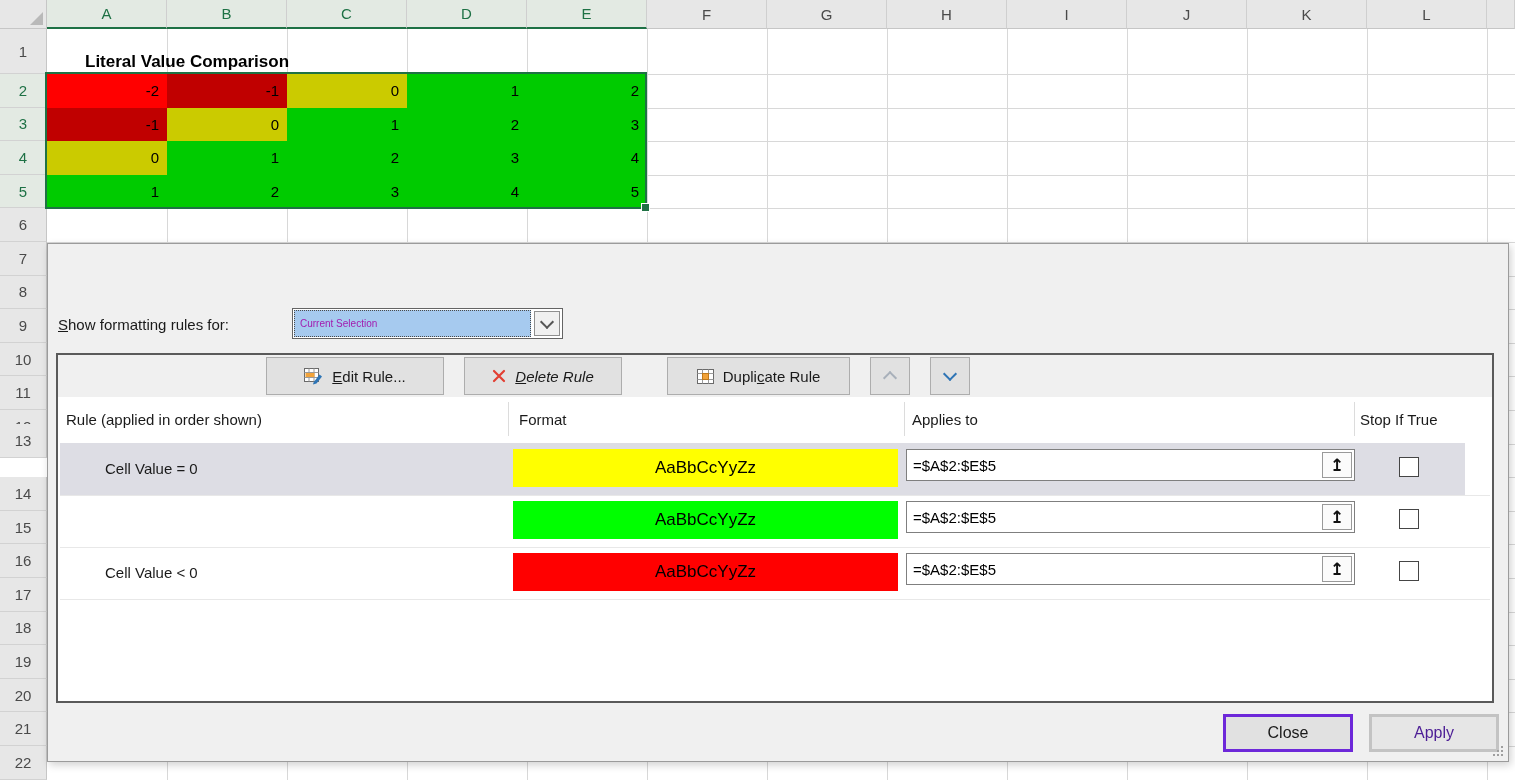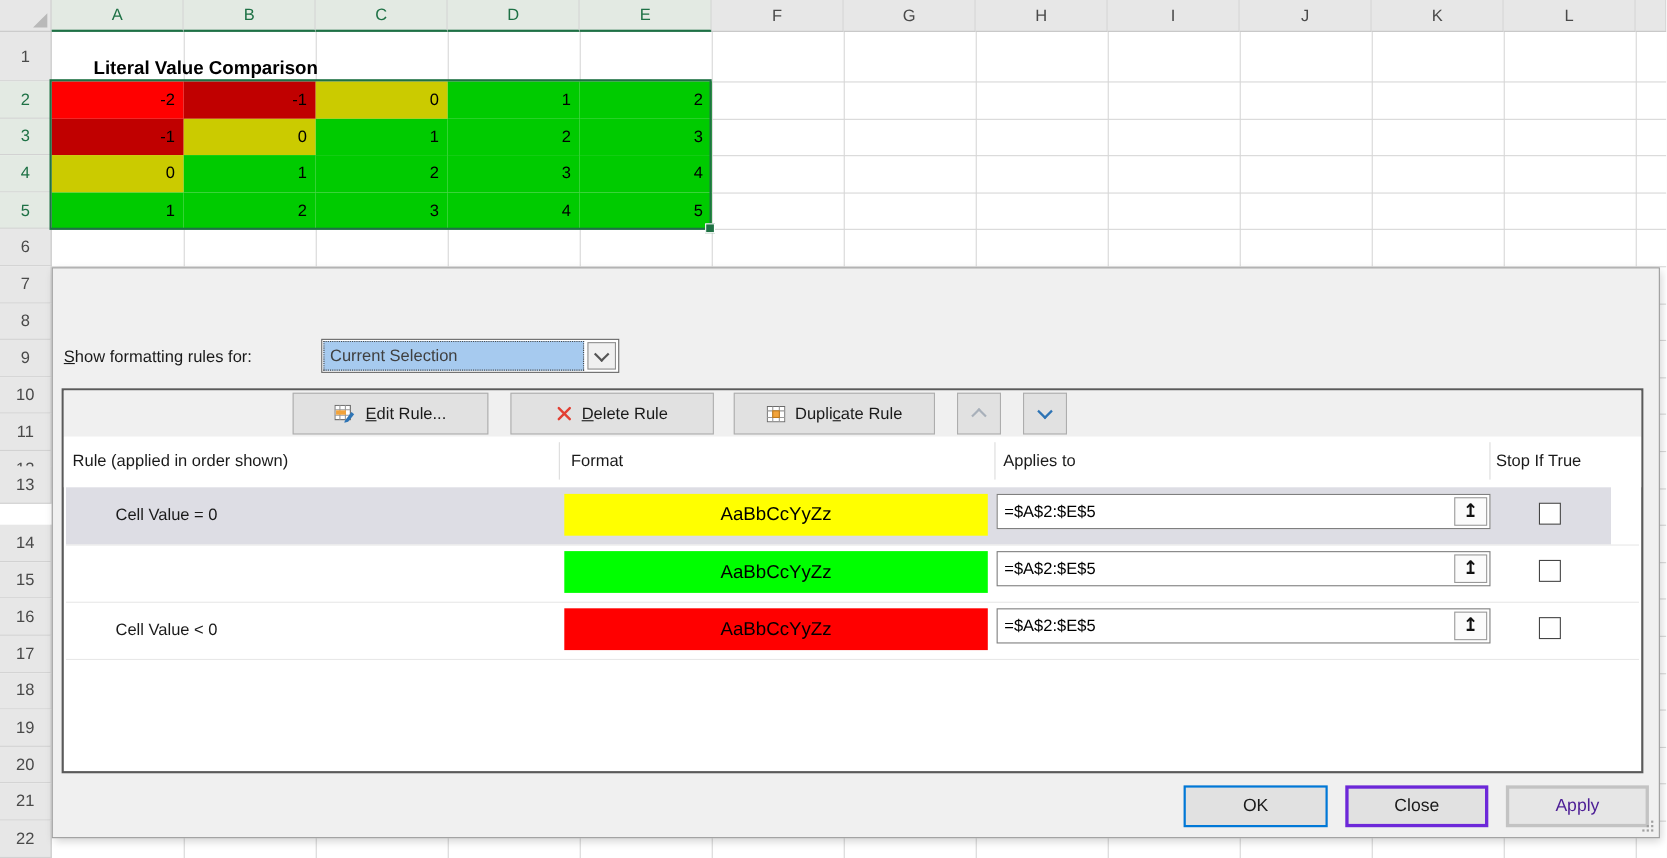--- a/index.html
+++ b/index.html
@@ -38,22 +38,22 @@
   .dlg-help{position:absolute;left:1322px;top:0;width:36px;height:46px;line-height:46px;
       text-align:center;font-size:18px;color:#3B3B3B;}
   .dlg-close{position:absolute;left:1398px;top:0;width:46px;height:46px;line-height:44px;
       text-align:center;font-size:24px;color:#3B3B3B;}
   .scope-label{position:absolute;left:10px;top:66px;height:30px;line-height:30px;font-size:15px;color:#1A1A1A;}
   .accel{text-decoration:underline;}
 
   .combo{position:absolute;left:244px;top:64px;width:271px;height:31px;background:#fff;
       border:1px solid #646464;box-sizing:border-box;}
   .combo-sel{position:absolute;left:1px;top:1px;bottom:1px;right:31px;background:#A6CAEF;
-      border:1px dotted #4A4A4A;box-sizing:border-box;font-size:15px;line-height:25px;
-      padding-left:5px;color:#404040;white-space:nowrap;overflow:hidden;}
+      border:1px dotted #4A4A4A;box-sizing:border-box;font-size:10px;line-height:25px;
+      padding-left:5px;color:#a21caf;white-space:nowrap;overflow:hidden;}
   .combo-btn{position:absolute;right:2px;top:2px;bottom:2px;width:26px;background:#F0F0F0;
       border:1px solid #8F8F8F;box-sizing:border-box;display:flex;align-items:center;justify-content:center;}
   .chev{width:8px;height:8px;border-right:2px solid #555;border-bottom:2px solid #555;
       transform:rotate(45deg);margin-top:-4px;}
   .chev.up{transform:rotate(-135deg);margin-top:4px;}
   .chev.gray{border-color:#A8B0BA;}
   .chev.blue{border-color:#2E74B5;}
 
   .listbox{position:absolute;left:8px;top:109px;width:1438px;height:350px;background:#fff;
       border:2px solid #5A5A5A;box-sizing:border-box;}
@@ -213,21 +213,21 @@
       <div class="toolbar">
         <button class="tbtn" style="left:208px;width:178px;">
           <svg width="19" height="17" viewBox="0 0 19 17">
               <rect x="0.5" y="0.5" width="14" height="13" fill="#fff" stroke="#6A6A6A"></rect>
               <path d="M0.5 4.5H14.5 M0.5 9.5H14.5 M5 0.5V13.5 M10 0.5V13.5" stroke="#9A9A9A" fill="none"></path>
               <rect x="1.5" y="5" width="9" height="4" fill="#F2A33A"></rect>
               <path d="M9.5 14.5 L15.5 6.5 L18 8.5 L12.5 15.5 L9 16.4 Z" fill="#2E75B6"></path>
             </svg>
           <span><span class="accel">E</span><span>d</span><span>i</span><span>t</span><span> </span><span>R</span><span>u</span><span>l</span><span>e</span><span>.</span><span>.</span><span>.</span></span>
         </button>
-        <button class="tbtn" style="left:406px;width:185px;">
+        <button class="tbtn" style="left:406px;width:158px;font-style:italic;">
           <svg width="14" height="14" viewBox="0 0 14 14">
               <path d="M2 2 L12 12 M12 2 L2 12" stroke="#E23F33" stroke-width="2.2" stroke-linecap="round"></path>
             </svg>
           <span><span class="accel">D</span><span>e</span><span>l</span><span>e</span><span>t</span><span>e</span><span> </span><span>R</span><span>u</span><span>l</span><span>e</span></span>
         </button>
         <button class="tbtn" style="left:609px;width:183px;">
           <svg width="17" height="15" viewBox="0 0 17 15">
               <rect x="0.5" y="0.5" width="16" height="14" fill="#fff" stroke="#6A6A6A"></rect>
               <path d="M0.5 4.5H16.5 M0.5 10.5H16.5 M5.5 0.5V14.5 M11.5 0.5V14.5" stroke="#9A9A9A" fill="none"></path>
               <rect x="5.5" y="4.5" width="6" height="6" fill="#F2A33A" stroke="#C07A1C"></rect>
@@ -279,21 +279,20 @@
             <span>AaBbCcYyZz</span>
           </div>
         <div class="applies">
           <input readonly="" value="=$A$2:$E$5" style="">
           <span class="rangebtn">↥</span>
         </div>
         <span class="cb"></span>
       </div>
     </div>
 
-    <button class="btn" id="btn-ok">OK</button>
     <button class="btn" id="btn-close">Close</button>
     <button class="btn" id="btn-apply">Apply</button>
 
     <div class="grip">
       <i style="left:12px;top:12px;"></i>
         <i style="left:12px;top:8px;"></i>
         <i style="left:8px;top:12px;"></i>
       <i style="left:12px;top:4px;"></i>
         <i style="left:8px;top:8px;"></i>
         <i style="left:4px;top:12px;"></i>

